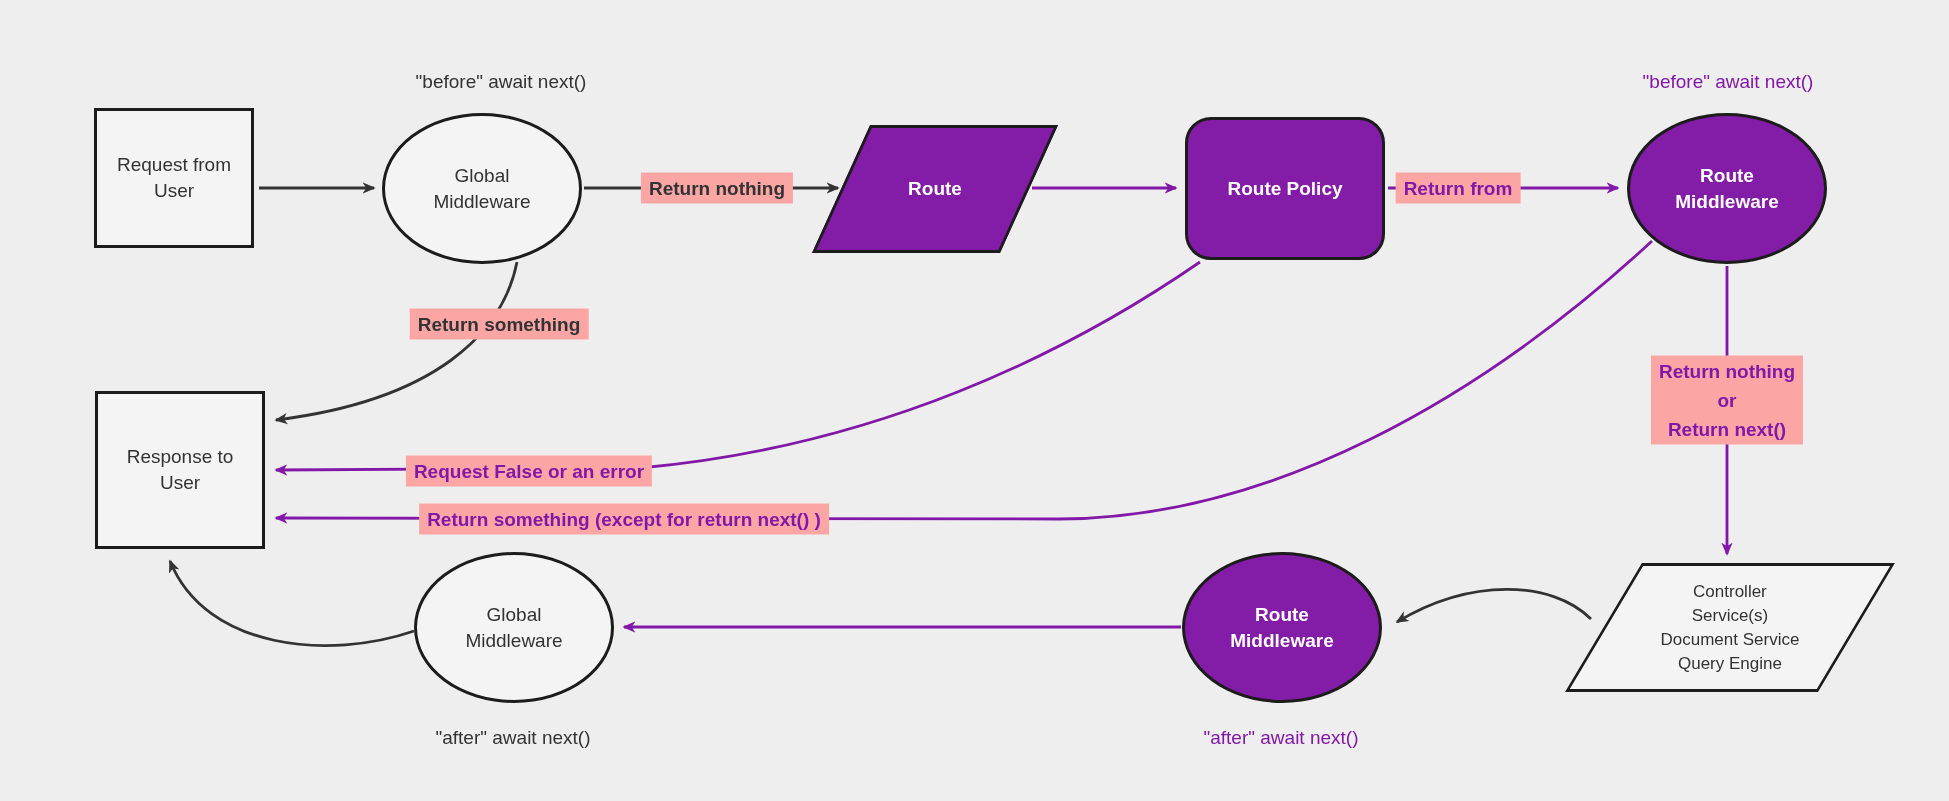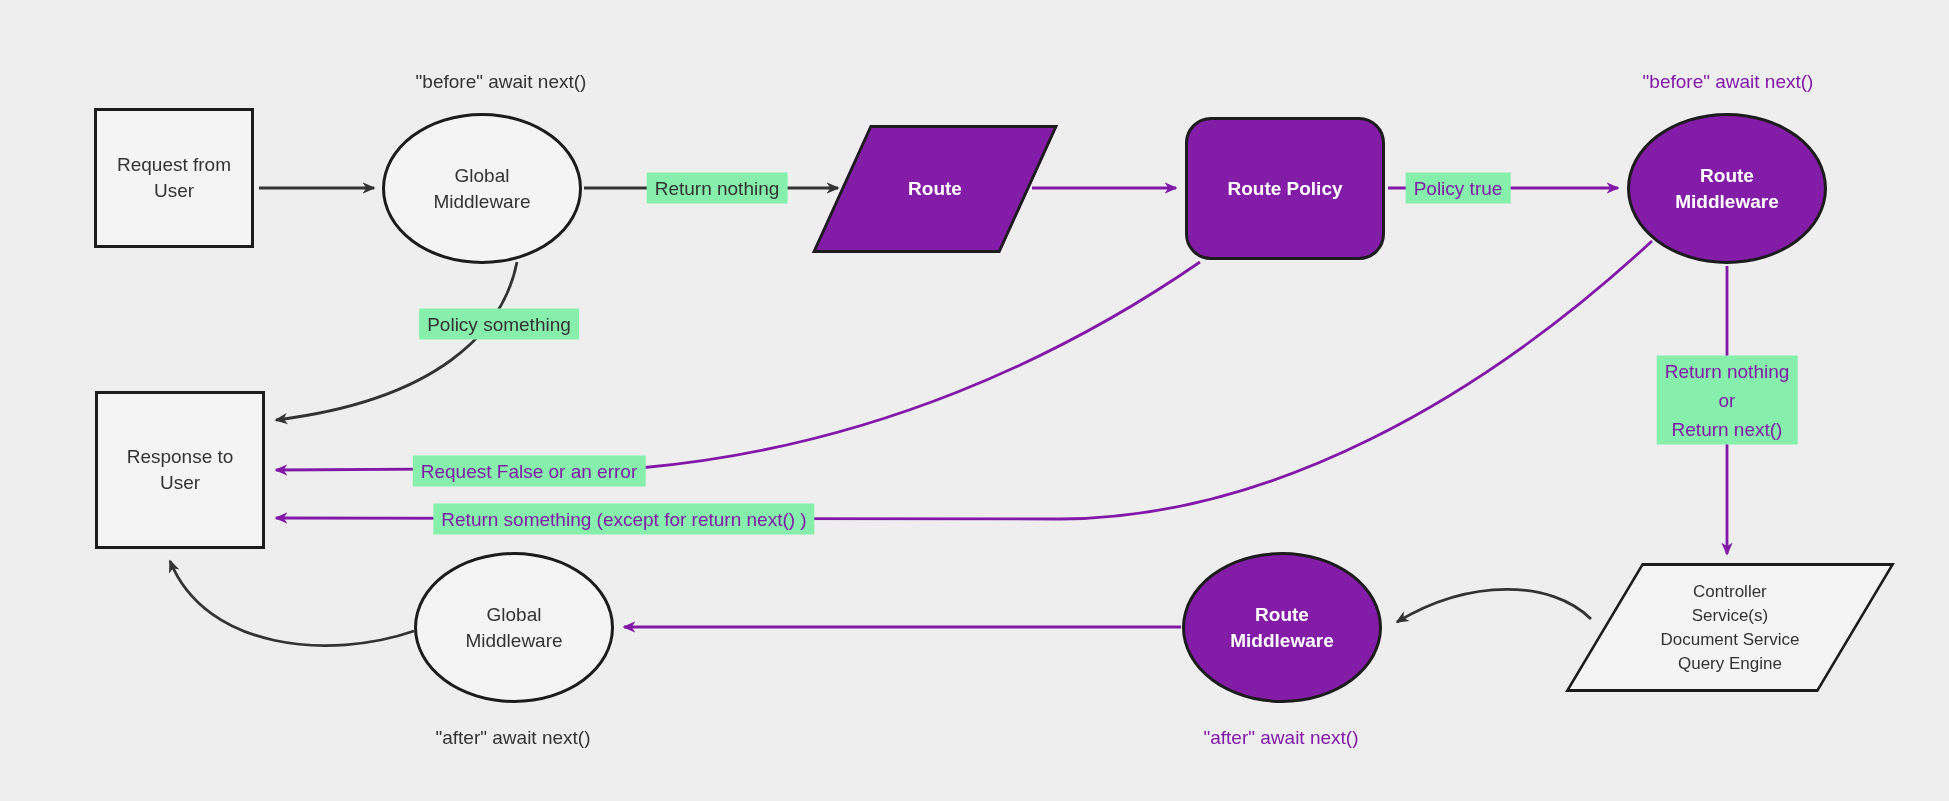--- a/index.html
+++ b/index.html
@@ -16,21 +16,21 @@
   .node .lbl{white-space:pre-line;}
   .ellipse{border-radius:50%;}
   .purple{background:#831ca6;color:#ffffff;font-weight:bold;}
   .rounded{border-radius:26px;}
   .para{transform-origin:left bottom;}
   .para .lbl{display:flex;align-items:center;justify-content:center;width:100%;height:100%;}
   .edge-label{
     position:absolute;transform:translate(-50%,-50%);
     font-size:19px;line-height:29px;text-align:center;white-space:pre-line;
   }
-  .on-line{background:#86efac;padding:1px 8px;}
+  .on-line{background:#fca5a5;padding:1px 8px;font-weight:bold;}
   .dark-text{color:#333333;}
   .purple-text{color:#8218a8;}
   .small-lines{font-size:17px;line-height:24px;font-weight:normal;}
 </style>
 </head>
 <body>
 
 <div id="canvas">
 
   <svg id="edges" viewBox="0 0 1949 801">
@@ -100,23 +100,23 @@
     <span class="lbl">Response to
 User</span>
   </div>
 
   <div class="edge-label dark-text" style="left:501px;top:81px;">"before" await next()</div>
 
   <div class="edge-label purple-text" style="left:1728px;top:81px;">"before" await next()</div>
 
   <div class="edge-label dark-text on-line" style="left:717px;top:188px;">Return nothing</div>
 
-  <div class="edge-label dark-text on-line" style="left:499px;top:324px;">Policy something</div>
+  <div class="edge-label dark-text on-line" style="left:499px;top:324px;">Return something</div>
 
-  <div class="edge-label purple-text on-line" style="left:1458px;top:188px;">Policy true</div>
+  <div class="edge-label purple-text on-line" style="left:1458px;top:188px;">Return from</div>
 
   <div class="edge-label purple-text on-line" style="left:1727px;top:400px;">Return nothing
 or
 Return next()</div>
 
   <div class="edge-label purple-text on-line" style="left:529px;top:471px;">Request False or an error</div>
 
   <div class="edge-label purple-text on-line" style="left:624px;top:519px;">Return something (except for return next() )</div>
 
   <div class="edge-label purple-text" style="left:1281px;top:737px;">"after" await next()</div>

